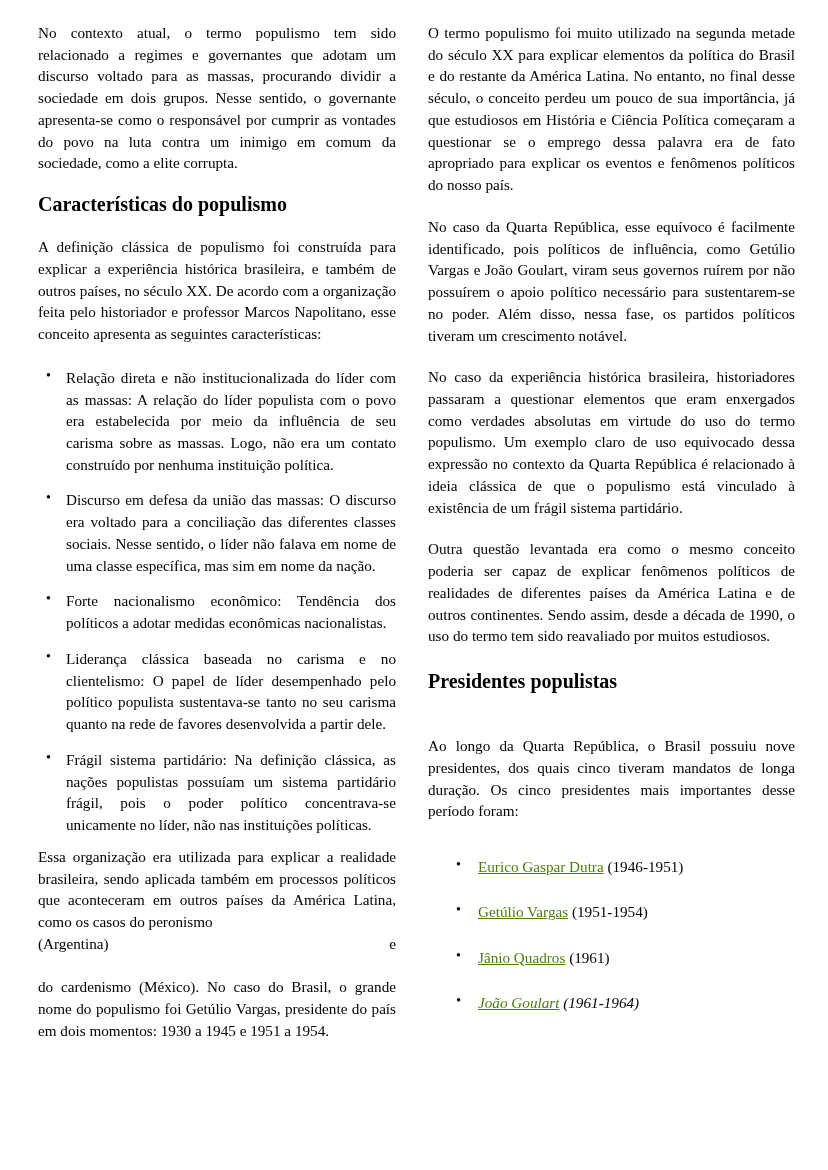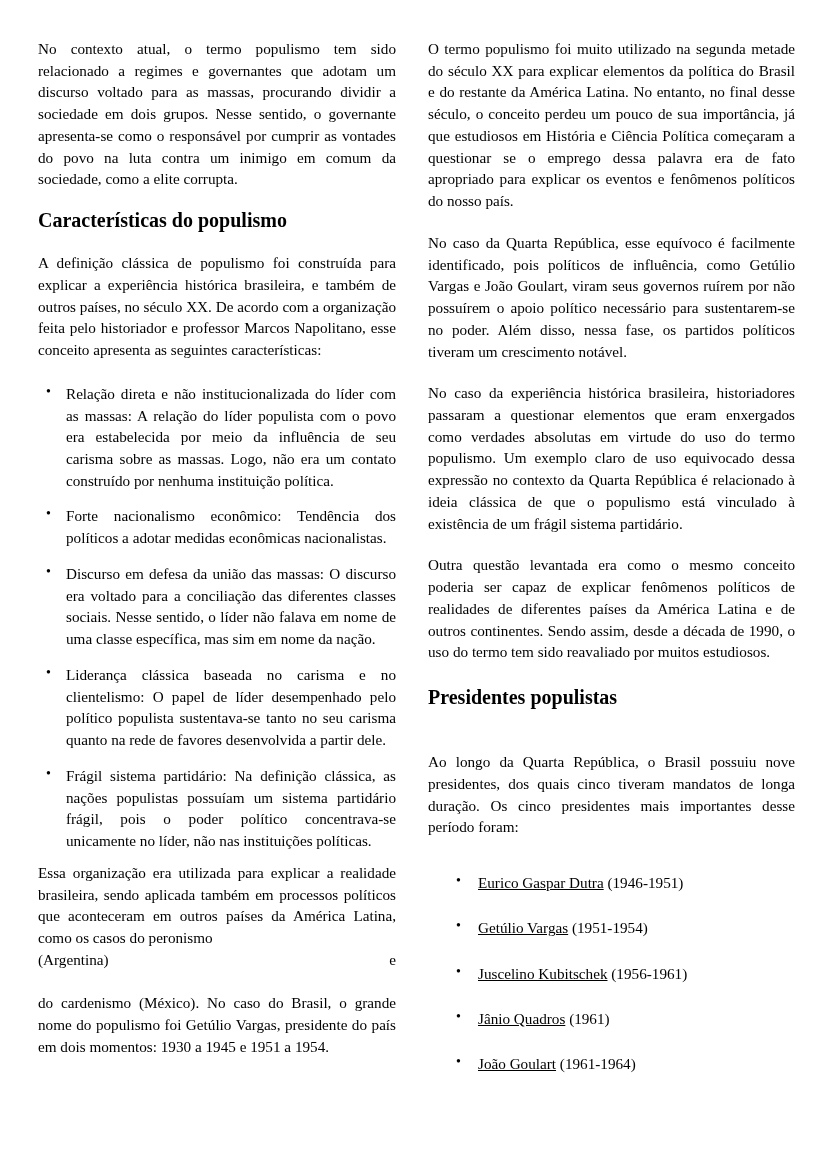--- a/index.html
+++ b/index.html
@@ -14,21 +14,21 @@
     overflow: hidden;
     font-family: "Liberation Serif", "DejaVu Serif", serif;
     color: #000000;
     -webkit-font-smoothing: antialiased;
   }
   .page {
     position: relative;
     width: 828px;
     height: 998px;
     box-sizing: border-box;
-    padding: 38px 33px 0 38px;
+    padding: 22px 33px 0 38px;
     border-radius: 31px;
   }
   .columns {
     display: flex;
     gap: 32px;
     align-items: flex-start;
   }
   .col {
     width: 358px;
     flex: 0 0 358px;
@@ -89,31 +89,31 @@
     padding: 0;
   }
   ul.presidents > li {
     position: relative;
     padding-left: 50px;
     margin-bottom: 24px;
     font-size: 15.2px;
     line-height: 1.4;
     text-align: left;
   }
-  ul.presidents > li:last-child { margin-bottom: 16px; }
+  ul.presidents > li:last-child { margin-bottom: 16px; font-style: italic; }
   ul.presidents > li::before {
     content: "\2022";
     position: absolute;
     left: 28px;
     top: -1px;
     font-size: 14px;
   }
   .plink {
     text-decoration: underline;
-    color: #000000;
+    color: #4d7c0f;
   }
   .years { text-decoration: none; }
 
   .spacer-sm { height: 10px; }
   .spacer-md { height: 22px; }
   .spacer-lg { height: 34px; }
 
   
   .forced-line {
     display: block;
@@ -140,26 +140,26 @@
 
       <p>A definição clássica de populismo foi construída para explicar a experiência histórica brasileira, e também de outros países, no século XX. De acordo com a organização feita pelo historiador e professor Marcos Napolitano, esse conceito apresenta as seguintes características:</p>
 
       <div class="spacer-sm"></div>
 
       <ul class="bullets">
         <li>
           <span class="bold">Relação direta e não institucionalizada do líder com as massas</span><span>: A relação do líder populista com o povo era estabelecida por meio da influência de seu carisma sobre as massas. Logo, não era um contato construído por nenhuma instituição política.</span>
         </li>
         <li>
+          <span class="bold">Discurso em defesa da união das massas</span><span>: O discurso era voltado para a conciliação das diferentes classes sociais. Nesse sentido, o líder não falava em nome de uma classe específica, mas sim em nome da nação.</span>
+        </li>
+        <li>
           <span class="bold">Forte nacionalismo econômico</span><span>: Tendência dos políticos a adotar medidas econômicas nacionalistas.</span>
         </li>
         <li>
-          <span class="bold">Discurso em defesa da união das massas</span><span>: O discurso era voltado para a conciliação das diferentes classes sociais. Nesse sentido, o líder não falava em nome de uma classe específica, mas sim em nome da nação.</span>
-        </li>
-        <li>
           <span class="bold">Liderança clássica baseada no carisma e no clientelismo</span><span>: O papel de líder desempenhado pelo político populista sustentava-se tanto no seu carisma quanto na rede de favores desenvolvida a partir dele.</span>
         </li>
         <li>
           <span class="bold">Frágil sistema partidário</span><span>: Na definição clássica, as nações populistas possuíam um sistema partidário frágil, pois o poder político concentrava-se unicamente no líder, não nas instituições políticas.</span>
         </li>
       </ul>
 
       <div class="spacer-sm"></div>
 
       <p class="tight"><span>Essa organização era utilizada para explicar a realidade brasileira, sendo aplicada também em processos políticos que aconteceram em outros países da América Latina, como os casos do </span><span class="bold">peronismo</span><span class="forced-line"><span> (Argentina)</span><span style="float:right">e</span></span><span>do </span><span class="bold">cardenismo</span><span> (México). No caso do Brasil, o grande nome do populismo foi Getúlio Vargas, presidente do país em dois momentos: 1930 a 1945 e 1951 a 1954.</span></p>
@@ -185,23 +185,20 @@
       <p class="bold tight">Ao longo da Quarta República, o Brasil possuiu nove presidentes, dos quais cinco tiveram mandatos de longa duração. Os cinco presidentes mais importantes desse período foram:</p>
 
       <div class="spacer-lg"></div>
 
       <ul class="presidents">
         <li>
           <a class="plink" href="#">Eurico Gaspar Dutra</a><span class="years"> (1946-1951)</span>
         </li>
         <li>
           <a class="plink" href="#">Getúlio Vargas</a><span class="years"> (1951-1954)</span>
-        </li>
-        <li>
-          <a class="plink" href="#">Juscelino Kubitschek</a><span class="years"> (1956-1961)</span>
         </li>
         <li>
           <a class="plink" href="#">Jânio Quadros</a><span class="years"> (1961)</span>
         </li>
         <li>
           <a class="plink" href="#">João Goulart</a><span class="years"> (1961-1964)</span>
         </li>
       </ul>
     </div>
 

